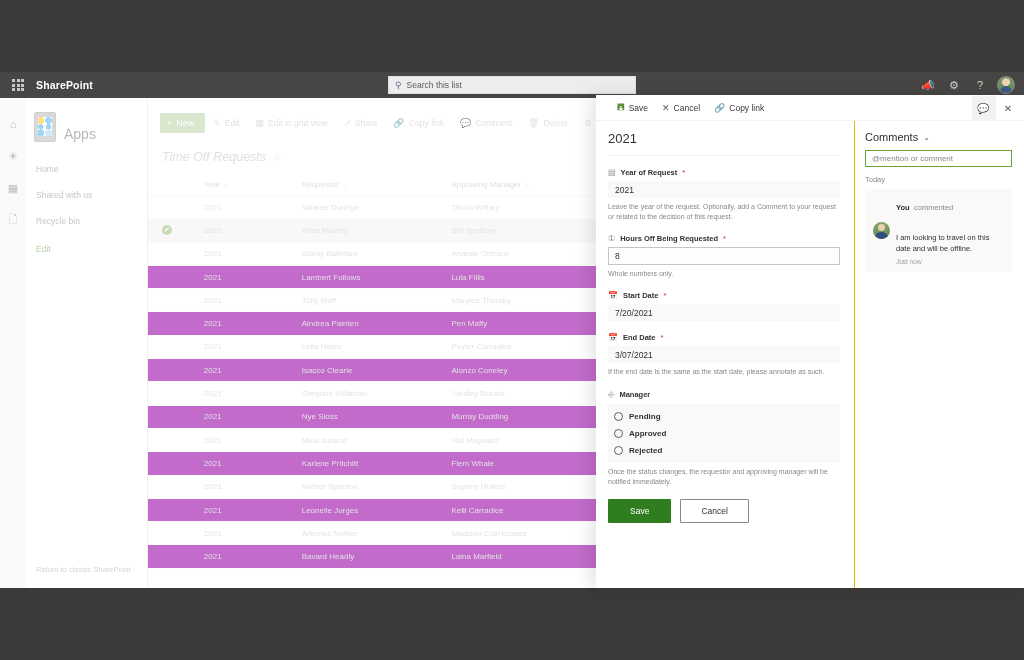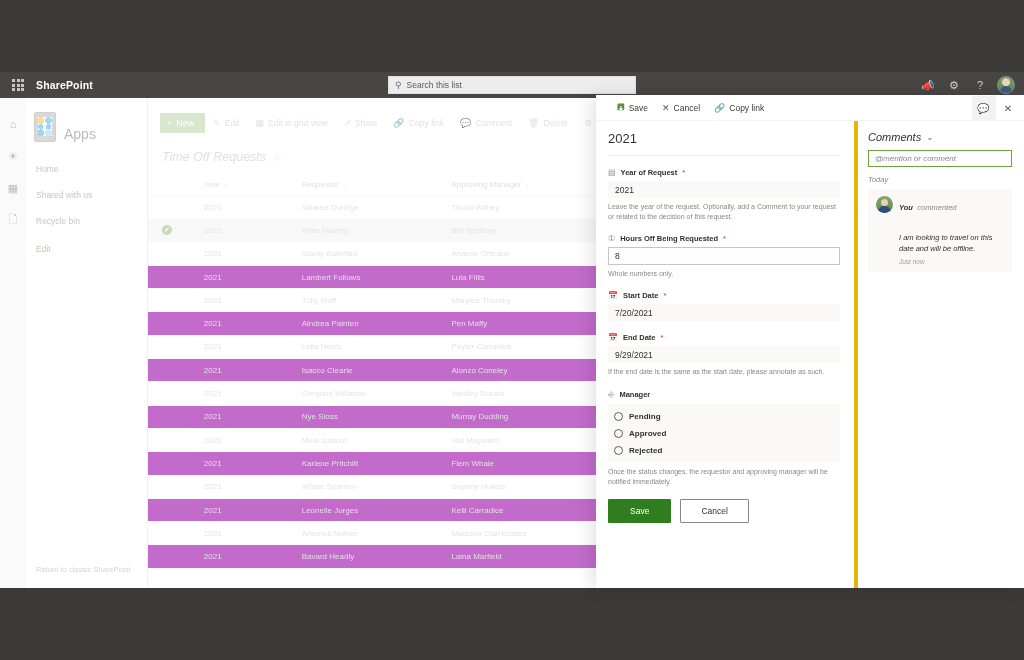--- a/index.html
+++ b/index.html
@@ -179,29 +179,29 @@
   .btn-save {
     background: #2f7d1f; color: #ffffff; font-size: 8.5px; border: none;
     padding: 6px 22px; cursor: pointer; border-radius: 1px; font-family: inherit;
   }
   .btn-cancel {
     background: #ffffff; color: #323130; font-size: 8.5px; border: 1px solid #8a8886;
     padding: 6px 20px; cursor: pointer; border-radius: 1px; font-family: inherit;
   }
 
   
-  .comments-col { width: 170px; padding: 10px 12px 0 10px; border-left: 4px solid #eab308; font-style: italic; }
+  .comments-col { width: 170px; padding: 10px 12px 0 10px; border-left: 1px solid #eab308; }
   .comments-head { display: flex; align-items: center; gap: 5px; font-size: 11px; color: #323130; margin-bottom: 7px; }
   .comments-head .chev { font-size: 8px; color: #605e5c; }
   .comment-input {
     border: 1px solid #6ba43a; height: 17px; display: flex; align-items: center;
     padding: 0 6px; font-size: 8px; color: #8a8886; cursor: text;
   }
   .comments-day { font-size: 7.5px; color: #8a8886; margin: 8px 0 5px 0; }
-  .comment-card { background: #faf9f8; padding: 7px 8px; display: flex; gap: 6px; }
+  .comment-card { background: #faf9f8; padding: 7px 8px; display: flex; gap: 6px; align-items: center; }
   .c-avatar {
     width: 17px; height: 17px; border-radius: 50%; flex: none; overflow: hidden; position: relative;
     background: linear-gradient(#8aa86e, #5f8450);
   }
   .c-avatar::before {
     content:""; position:absolute; left:5px; top:2.5px; width:7px; height:7px; border-radius:50%; background:#f0cfae;
   }
   .c-avatar::after {
     content:""; position:absolute; left:2px; bottom:0; width:13px; height:7px; border-radius:6px 6px 0 0; background:#2f4f7f;
   }
@@ -416,21 +416,21 @@
             <td class="col-check"></td>
             <td class="col-year">2021</td>
             <td class="col-req">Karlene Pritchitt</td>
             <td class="col-mgr">Flem Whale</td>
             <td class="col-pend">0</td>
             <td class="col-total">20</td>
           </tr>
           <tr class="">
             <td class="col-check"></td>
             <td class="col-year">2021</td>
-            <td class="col-req">Whale Spanton</td>
+            <td class="col-req">Nother Spanton</td>
             <td class="col-mgr">Sophey Hulkes</td>
             <td class="col-pend">0</td>
             <td class="col-total">9</td>
           </tr>
           <tr class="alt">
             <td class="col-check"></td>
             <td class="col-year">2021</td>
             <td class="col-req">Leonelle Jurges</td>
             <td class="col-mgr">Kelli Carradice</td>
             <td class="col-pend">0</td>
@@ -512,21 +512,21 @@
           </div>
           <div class="field-input">7/20/2021</div>
         </div>
 
         <div class="field">
           <div class="field-label">
             <span class="ficon">📅</span>
             <span>End Date</span>
             <span class="req">*</span>
           </div>
-          <div class="field-input">9/29/2021</div>
+          <div class="field-input">3/07/2021</div>
           <div class="field-help">If the end date is the same as the start date, please annotate as such.</div>
         </div>
 
         <div class="field">
           <div class="field-label">
             <span class="ficon">⎆</span>
             <span>Manager</span>
           </div>
           <div class="radio-group">
             <div class="radio-row">

